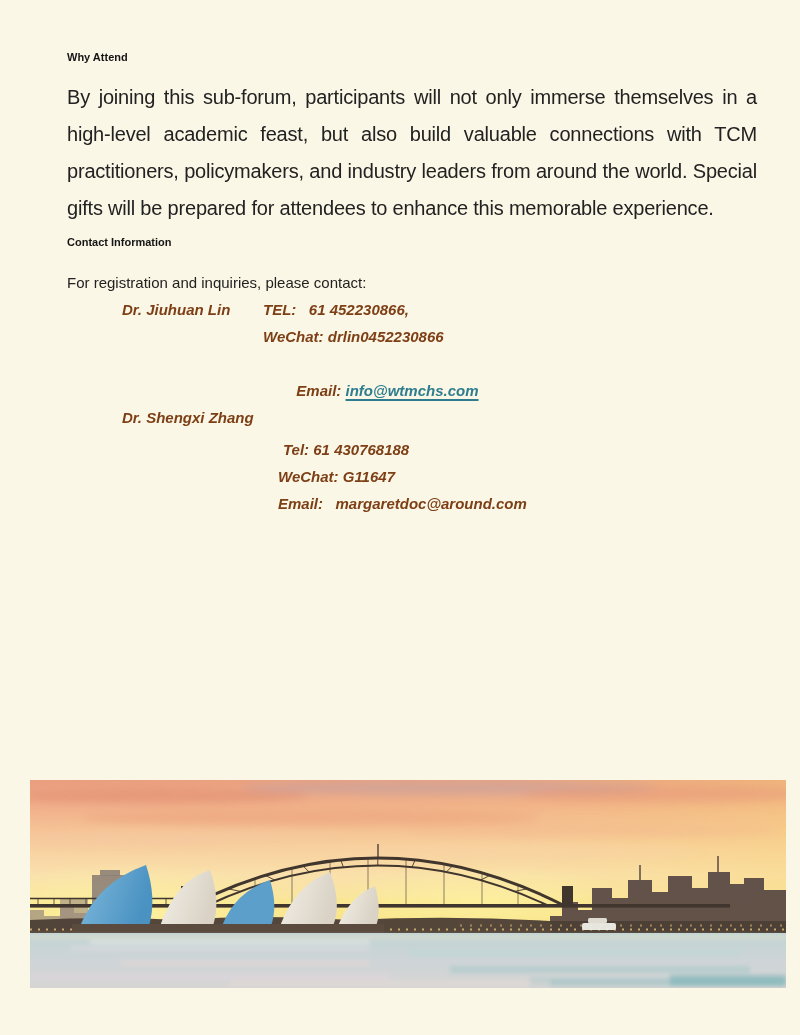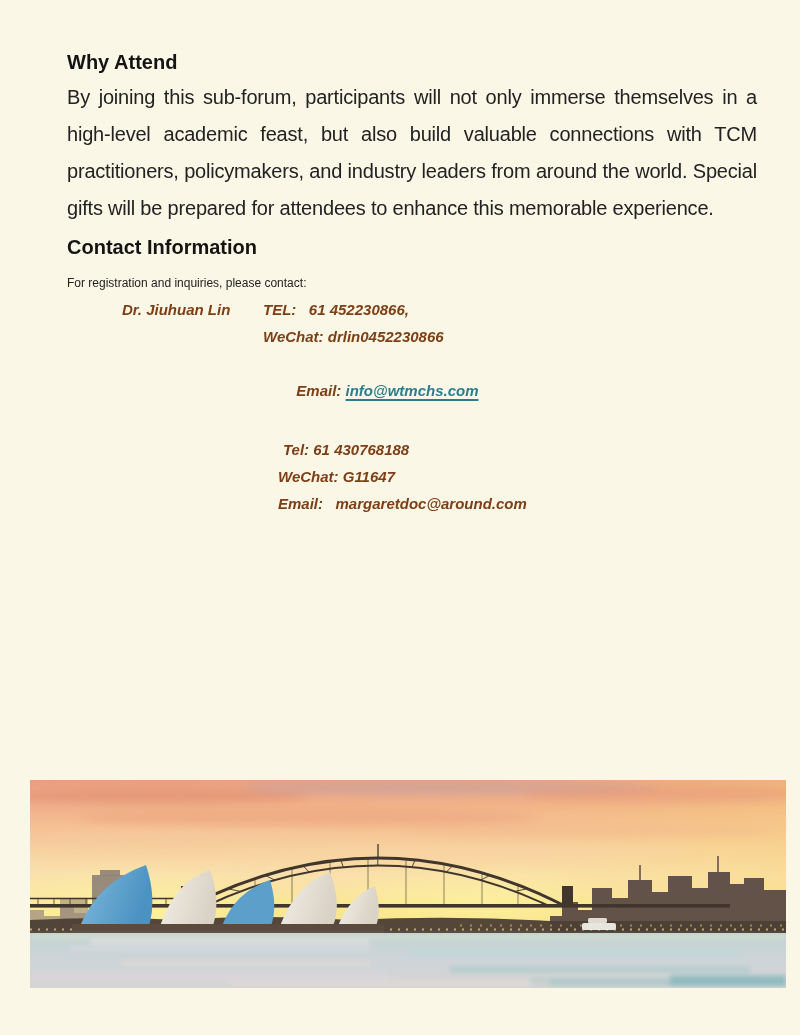--- a/index.html
+++ b/index.html
@@ -7,36 +7,36 @@
     width:800px;height:1035px;
     background:#FBF7E6;
     font-family:"Liberation Sans",sans-serif;
     color:#1F1F1F;
     position:relative;
     overflow:hidden;
   }
   .content{position:absolute;left:67px;top:0;width:690px;}
   .doc-heading{
     position:absolute;left:0;margin:0;
-    font-size:20px;font-weight:700;color:#141414;
+    font-size:11px;font-weight:700;color:#141414;
     letter-spacing:0;
   }
   #why-attend-heading{top:51px;}
   #why-attend-body{
     position:absolute;top:79px;left:0;margin:0;
     width:690px;
     font-size:20px;line-height:37px;
     letter-spacing:-0.2px;
     text-align:justify;
     color:#222222;
   }
   #contact-heading{top:236px;}
   #contact-intro{
     position:absolute;top:271px;left:0;margin:0;
-    font-size:12px;line-height:24px;color:#222222;
+    font-size:15px;line-height:24px;color:#222222;
   }
   .contact-block{
     position:absolute;left:55px;
     display:grid;
     color:#7D3F16;
     font-weight:700;
     font-size:15px;
     font-style:italic;
   }
   #contact-block-1{top:296px;grid-template-columns:141px 1fr;}
@@ -77,20 +77,21 @@
     <div class="c-lines">
       <div class="c-line">TEL:   61 452230866,</div>
       <div class="c-line">WeChat: drlin0452230866</div>
       <div class="c-line">
         <span>Email: </span><a class="email-link" href="#">info@wtmchs.com</a>
       </div>
     </div>
   </div>
 
   <div class="contact-block" id="contact-block-2">
+    <div class="c-name">Dr. Shengxi Zhang</div>
     <div class="c-lines">
       <div class="c-line shift">Tel: 61 430768188</div>
       <div class="c-line">WeChat: G11647</div>
       <div class="c-line">Email:   margaretdoc@around.com</div>
     </div>
   </div>
 </div>
 
 <div id="harbour-photo" role="img" aria-label="Sydney Harbour at sunset: Opera House sails and Harbour Bridge silhouetted against an orange-yellow sky, city skyline and calm water">
   <svg viewBox="0 0 756 208" xmlns="http://www.w3.org/2000/svg" preserveAspectRatio="none">

